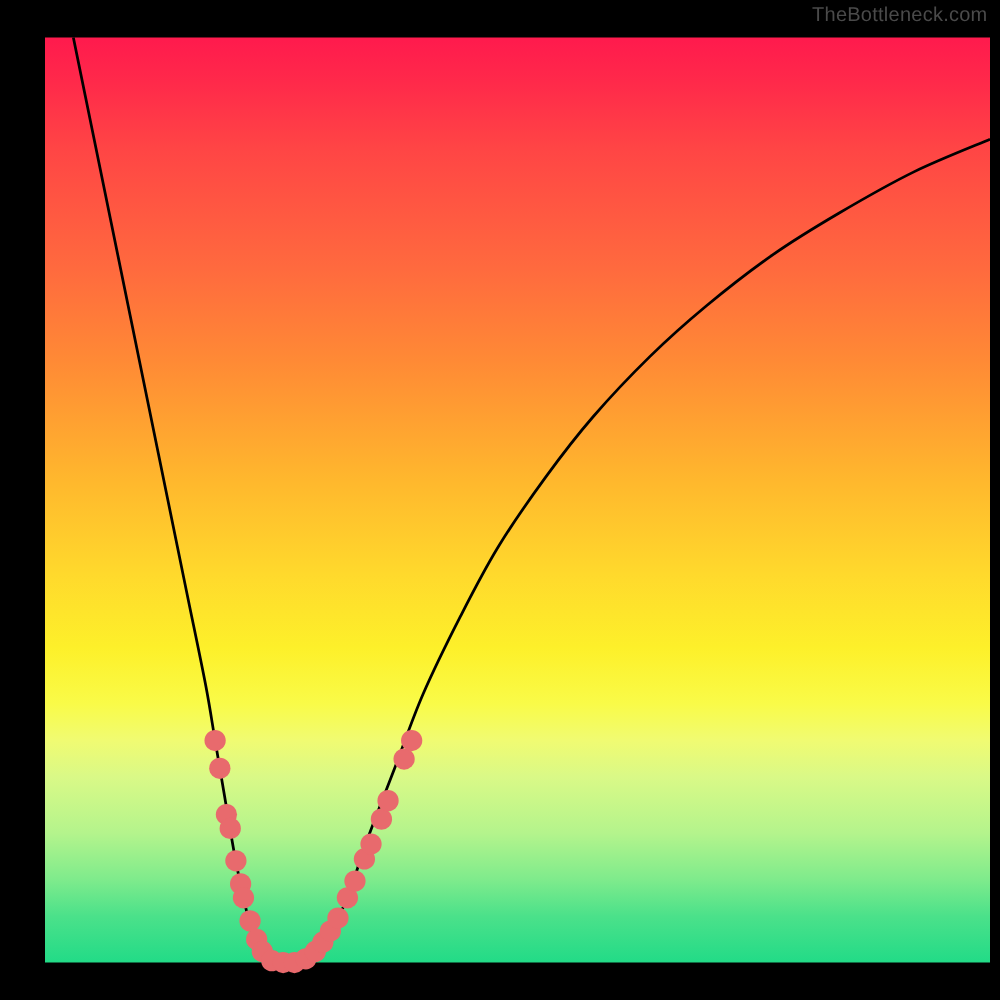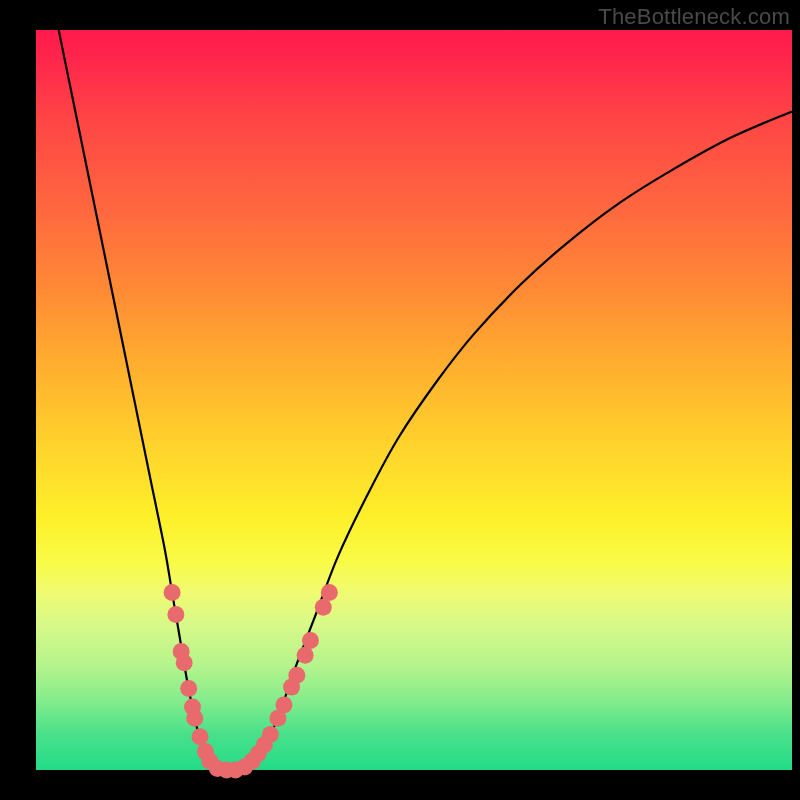--- a/index.html
+++ b/index.html
@@ -41,21 +41,21 @@
       #7feb8c 91%,
       #4be18a 95%,
       #22db87 100%
     );
   }
   .watermark {
     position: absolute;
     top: 4px;
     right: 10px;
     color: #4a4a4a;
-    font-size: 22px;
+    font-size: 16px;
     font-weight: 500;
     letter-spacing: 0.2px;
     user-select: none;
   }
   svg.curve {
     position: absolute;
     left: 0; top: 0;
     width: 756px;
     height: 740px;
     overflow: visible;

